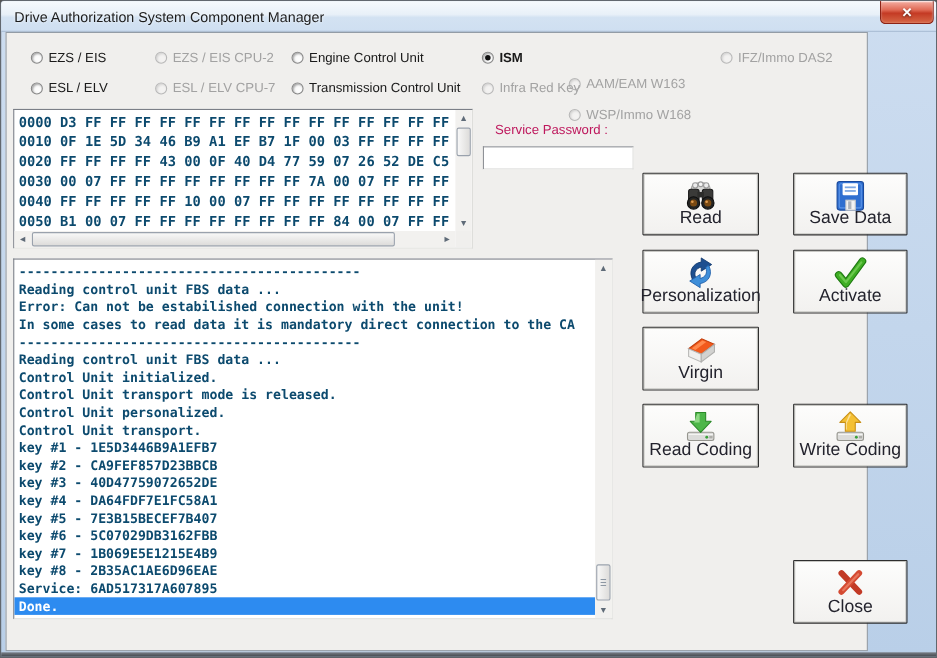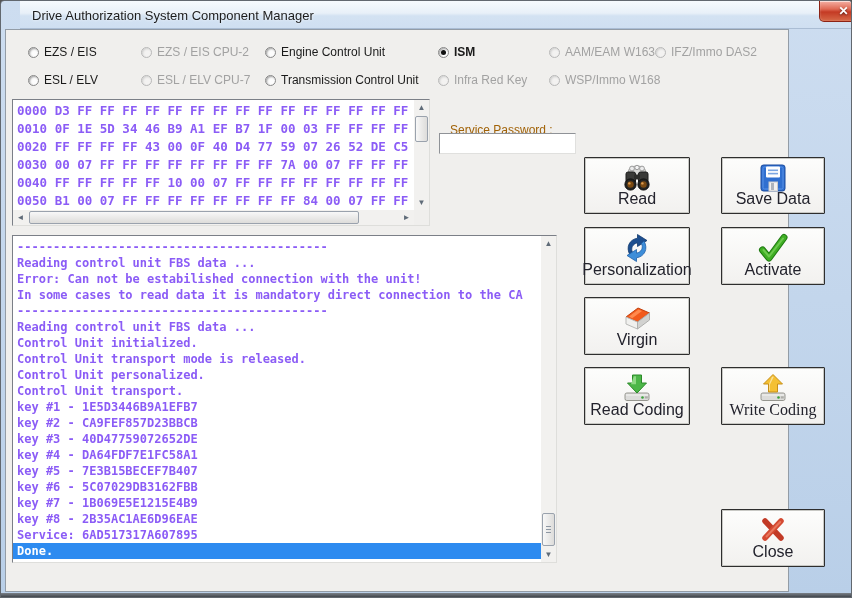--- a/index.html
+++ b/index.html
@@ -10,21 +10,20 @@
     background:linear-gradient(#cdddf0,#b9cfe8);
     border:1px solid #62686f; border-radius:4px 4px 0 0; overflow:hidden;
   }
   .window::after { content:""; position:absolute; left:0; right:0; bottom:0; height:4px;
     background:linear-gradient(#7a8088,#42464c); }
 
   .titlebar {
     position:absolute; left:0; top:0; right:0; height:28px;
     background:linear-gradient(#f6fafd 0%, #e8f0f8 45%, #d3e2f2 55%, #cfdff1 100%);
     border-bottom:1px solid #aabdd4;
-    margin-left:19px;
   }
   .title-text { position:absolute; left:12px; top:7px; font-size:13px; color:#1c1c1c;
     text-shadow:0 0 3px rgba(255,255,255,.9); }
   .tb-close {
     position:absolute; left:799px; top:0px; width:49px; height:21px;
     background:linear-gradient(#f5b0a4 0%, #e06a55 40%, #c43a24 55%, #d66847 100%);
     border:1px solid #8c2315; border-top:none; border-radius:0 0 5px 5px;
     box-shadow:inset 0 1px 0 rgba(255,255,255,.55), inset 0 0 2px rgba(255,255,255,.35);
     display:flex; align-items:center; justify-content:center; cursor:pointer;
   }
@@ -42,33 +41,33 @@
     border:1px solid #878787;
     box-shadow:inset 1px 1px 2px rgba(90,90,90,.55), inset -1px -1px 1px rgba(255,255,255,.95); }
   .radio.disabled .rb { border-color:#b8b8b8; background:#f3f2f1;
     box-shadow:inset 1px 1px 2px rgba(160,160,160,.4); }
   .radio.selected .rb::after { content:""; position:absolute; left:2px; top:2px; width:5px; height:5px;
     border-radius:50%; background:#111; }
   .radio-label { font-size:12px; color:#1a1a1a; white-space:nowrap; }
   .radio.disabled .radio-label { color:#a2a2a2; }
   .radio.selected .radio-label { font-weight:bold; }
 
-  .c1{left:22px;} .c2{left:135px;} .c3{left:259px;} .c4{left:432px;} .c5{left:543px;} .c6{left:649px;align-items:center;}
+  .c1{left:22px;} .c2{left:135px;} .c3{left:259px;} .c4{left:432px;} .c5{left:511px;margin-top:24px;} .c6{left:649px;align-items:center;}
   .r1{top:15px;} .r2{top:43px;}
 
   
   .sunken {
     position:absolute; background:#fff;
     border:1px solid; border-color:#7b7f87 #dededb #dededb #7b7f87;
     overflow:hidden;
   }
   .hex-box { left:6px; top:69px; width:418px; height:127px; }
   .log-box { left:6px; top:205px; width:545px; height:328px; }
 
-  .mono-line { white-space:pre; font-family:"DejaVu Sans Mono", monospace; font-weight:bold; color:#8b5cf6; }
+  .mono-line { white-space:pre; font-family:"DejaVu Sans Mono", monospace; font-weight:bold; color:#0c4a6e; }
   .hex-content { position:absolute; left:0; top:0; right:15px; bottom:15px; overflow:hidden; padding:2px 0 0 4px; }
   .hex-content .mono-line { font-size:12.5px; line-height:18px; }
   .log-content { position:absolute; left:0; top:0; right:15px; bottom:0; overflow:hidden; padding-top:3px; }
   .log-content .mono-line { font-size:12px; line-height:16px; padding-left:4px; }
   .done-line { background:#2d8bf0; color:#fff !important; }
   .done-line.mono-line { color:#fff; }
 
   
   .sb-v { position:absolute; top:0; right:0; width:15px; bottom:0; background:#f2f1ef; }
   .hex-box .sb-v { bottom:15px; }
@@ -78,41 +77,41 @@
     justify-content:center; font-size:8px; color:#5f6b78; cursor:pointer; }
   .sb-btn.up{top:0;} .sb-btn.down{bottom:0;} .sb-btn.left{left:0;} .sb-btn.right{right:0;}
   .sb-thumb { position:absolute; background:linear-gradient(90deg,#f8f8f8,#dddcda);
     border:1px solid #9aa2ad; border-radius:2px; cursor:pointer; }
   .sb-h .sb-thumb { background:linear-gradient(#f8f8f8,#dddcda); }
   .thumb-grip::after { content:""; position:absolute; left:3px; right:3px; top:50%; height:8px;
     transform:translateY(-50%);
     background:repeating-linear-gradient(#8d97a3 0 1px, transparent 1px 3px); }
 
   
-  .svc-label { position:absolute; left:444px; top:81px; font-size:12px; color:#a16207;margin-top:12px; }
+  .svc-label { position:absolute; left:444px; top:81px; font-size:12px; color:#be185d; }
   .svc-input { position:absolute; left:433px; top:103px; width:137px; height:21px; background:#fff;
     border:1px solid; border-color:#8f9297 #e0e0de #e0e0de #8f9297; font-size:12px; padding:2px 4px;
     font-family:"Liberation Sans", sans-serif; }
 
   
   .abtn {
     position:absolute; background:linear-gradient(#fdfdfc,#f2f1ef);
     border:1px solid #2e2e2e; box-shadow:inset 0 0 0 1px #c8c8c4; border-radius:1px;
     display:flex; flex-direction:column; align-items:center; justify-content:flex-end;
     padding-bottom:5px; cursor:pointer;
   }
   .abtn .ic { position:absolute; top:4px; left:50%; transform:translateX(-50%); }
   .abtn-label { font-size:16px; color:#23232d; }
   .b-read  { left:578px; top:127px; width:106px; height:57px; }
   .b-save  { left:715px; top:127px; width:104px; height:57px; }
   .b-pers  { left:578px; top:197px; width:106px; height:58px; }
   .b-act   { left:715px; top:197px; width:104px; height:58px; }
   .b-virg  { left:578px; top:267px; width:106px; height:58px; }
   .b-rcod  { left:578px; top:337px; width:106px; height:58px; }
-  .b-wcod  { left:715px; top:337px; width:104px; height:58px;font-family:Liberation Serif, serif; }
+  .b-wcod  { left:715px; top:337px; width:104px; height:58px; }
   .b-close { left:715px; top:479px; width:104px; height:58px; }
 </style>
 </head>
 <body>
 
 <div class="window">
 
   <div class="titlebar">
     <div class="title-text">Drive Authorization System Component Manager</div>
     <div class="tb-close">

